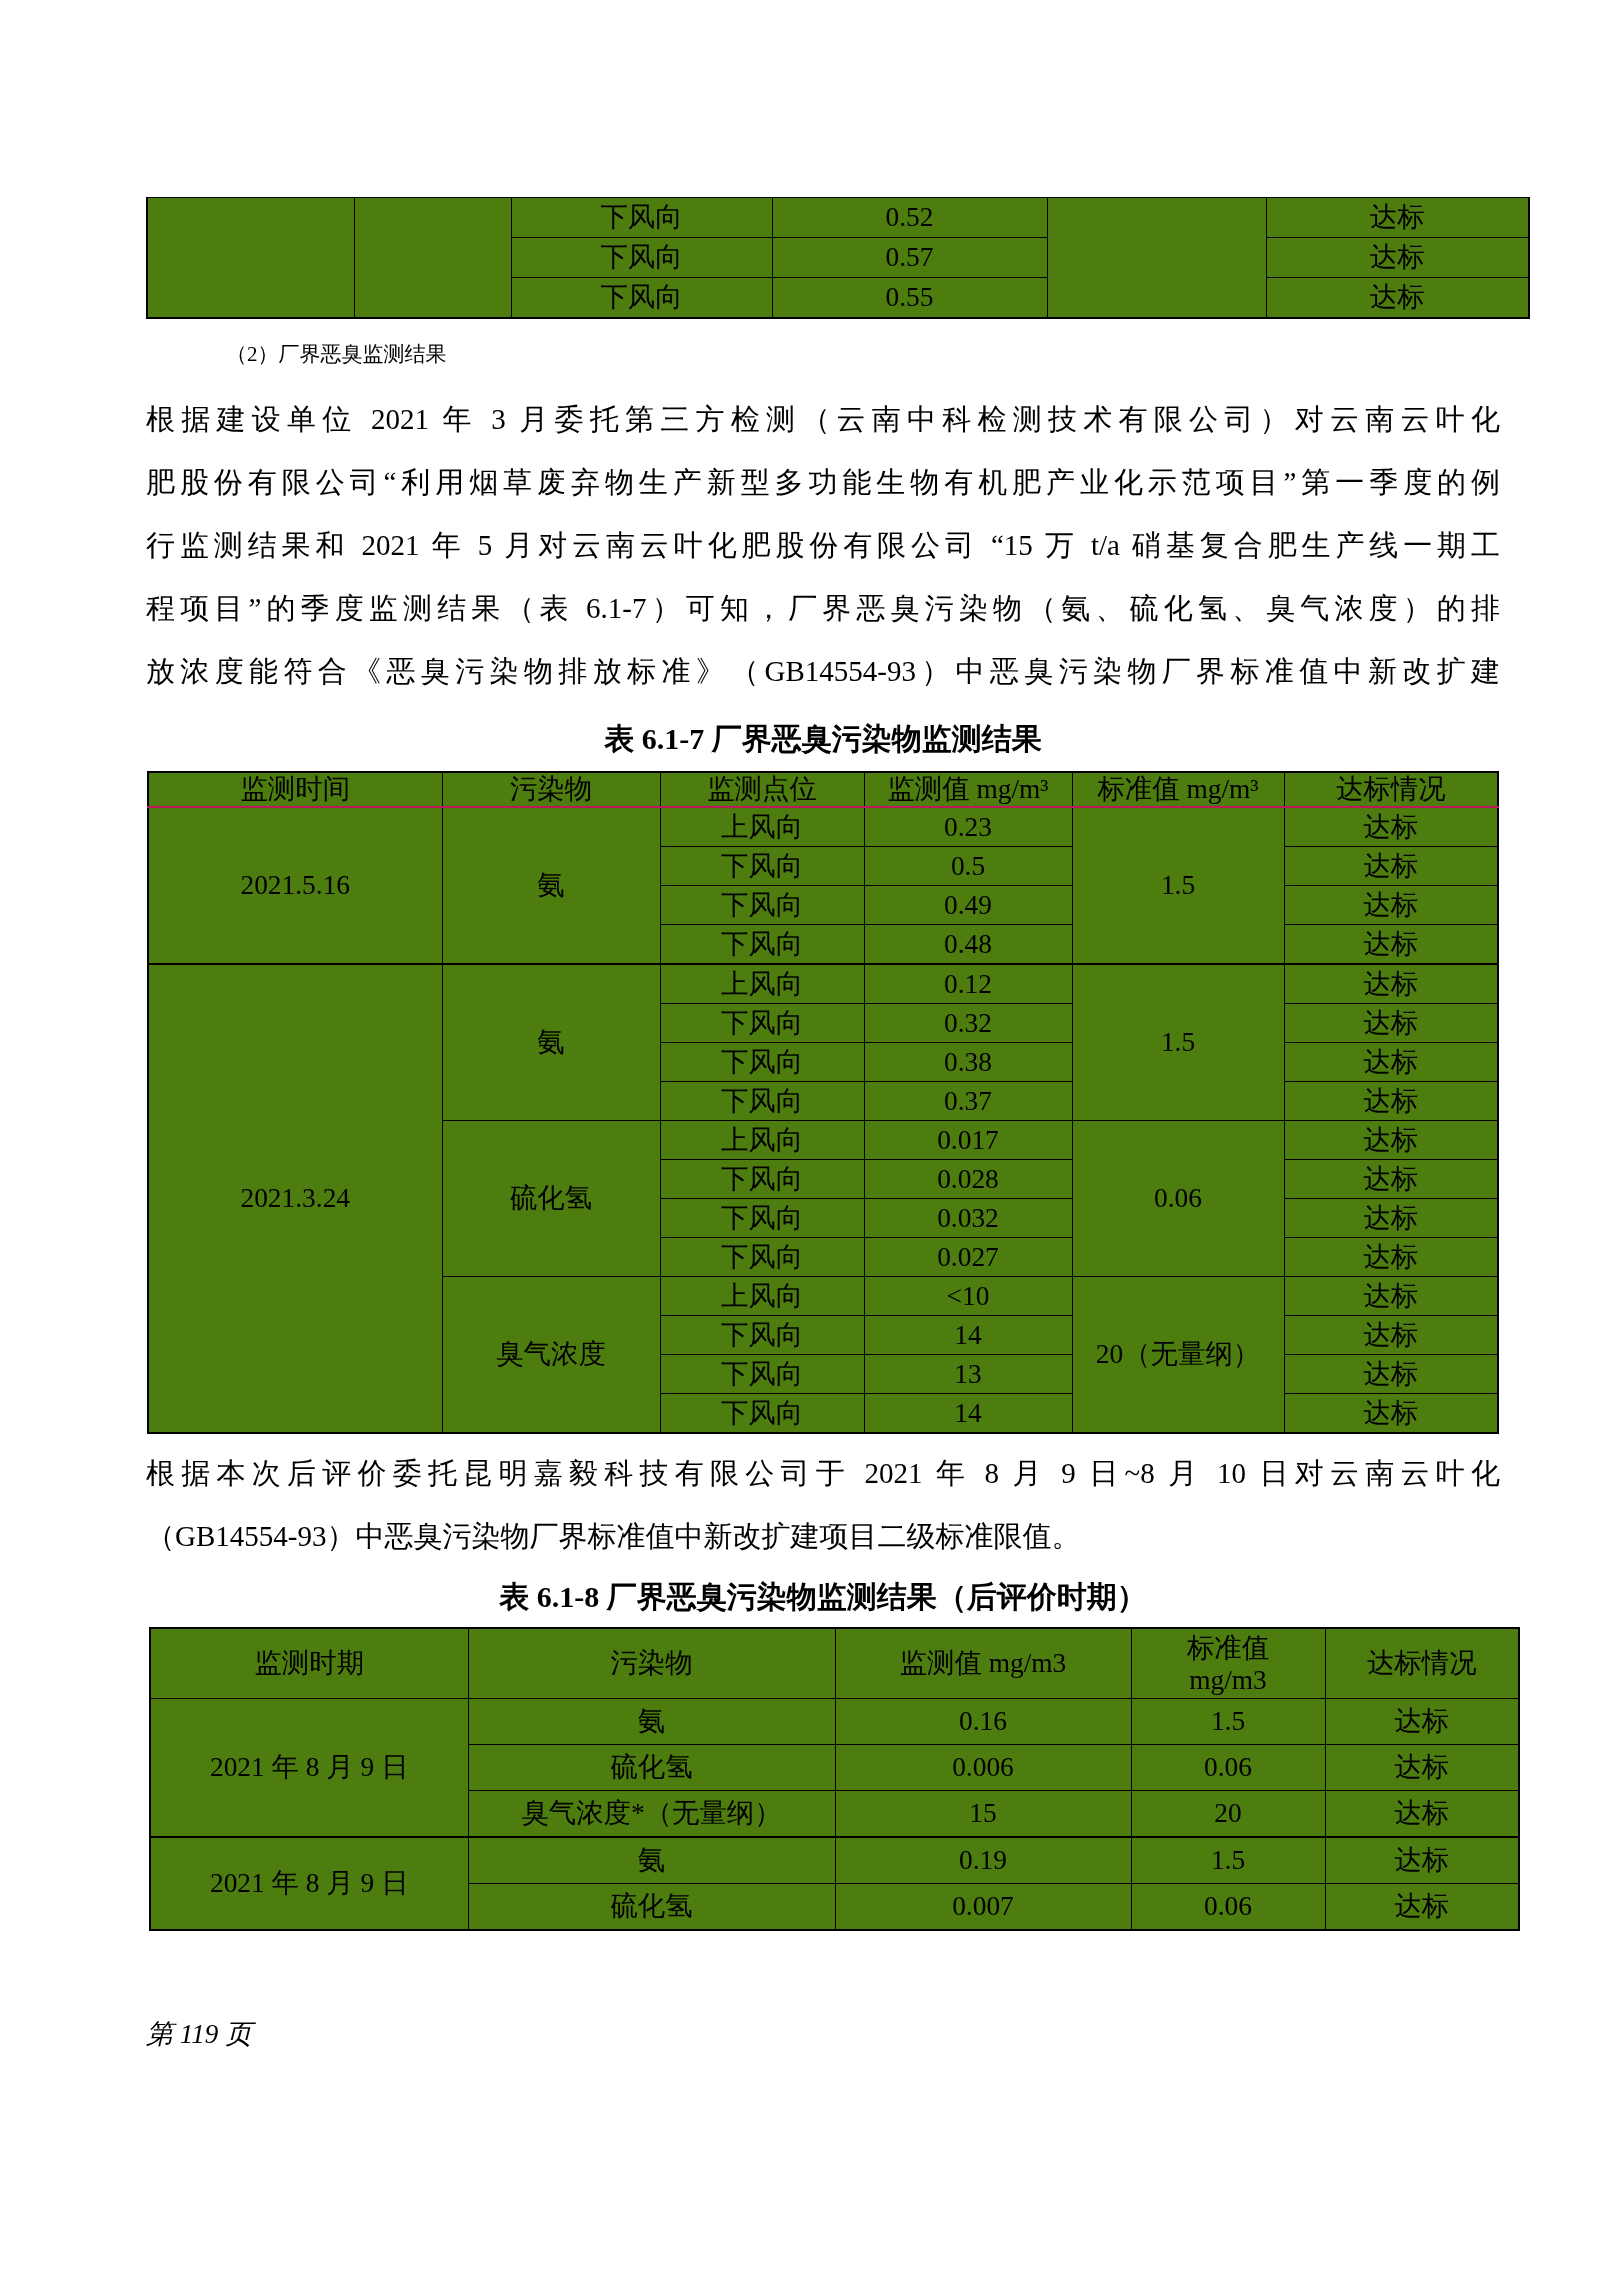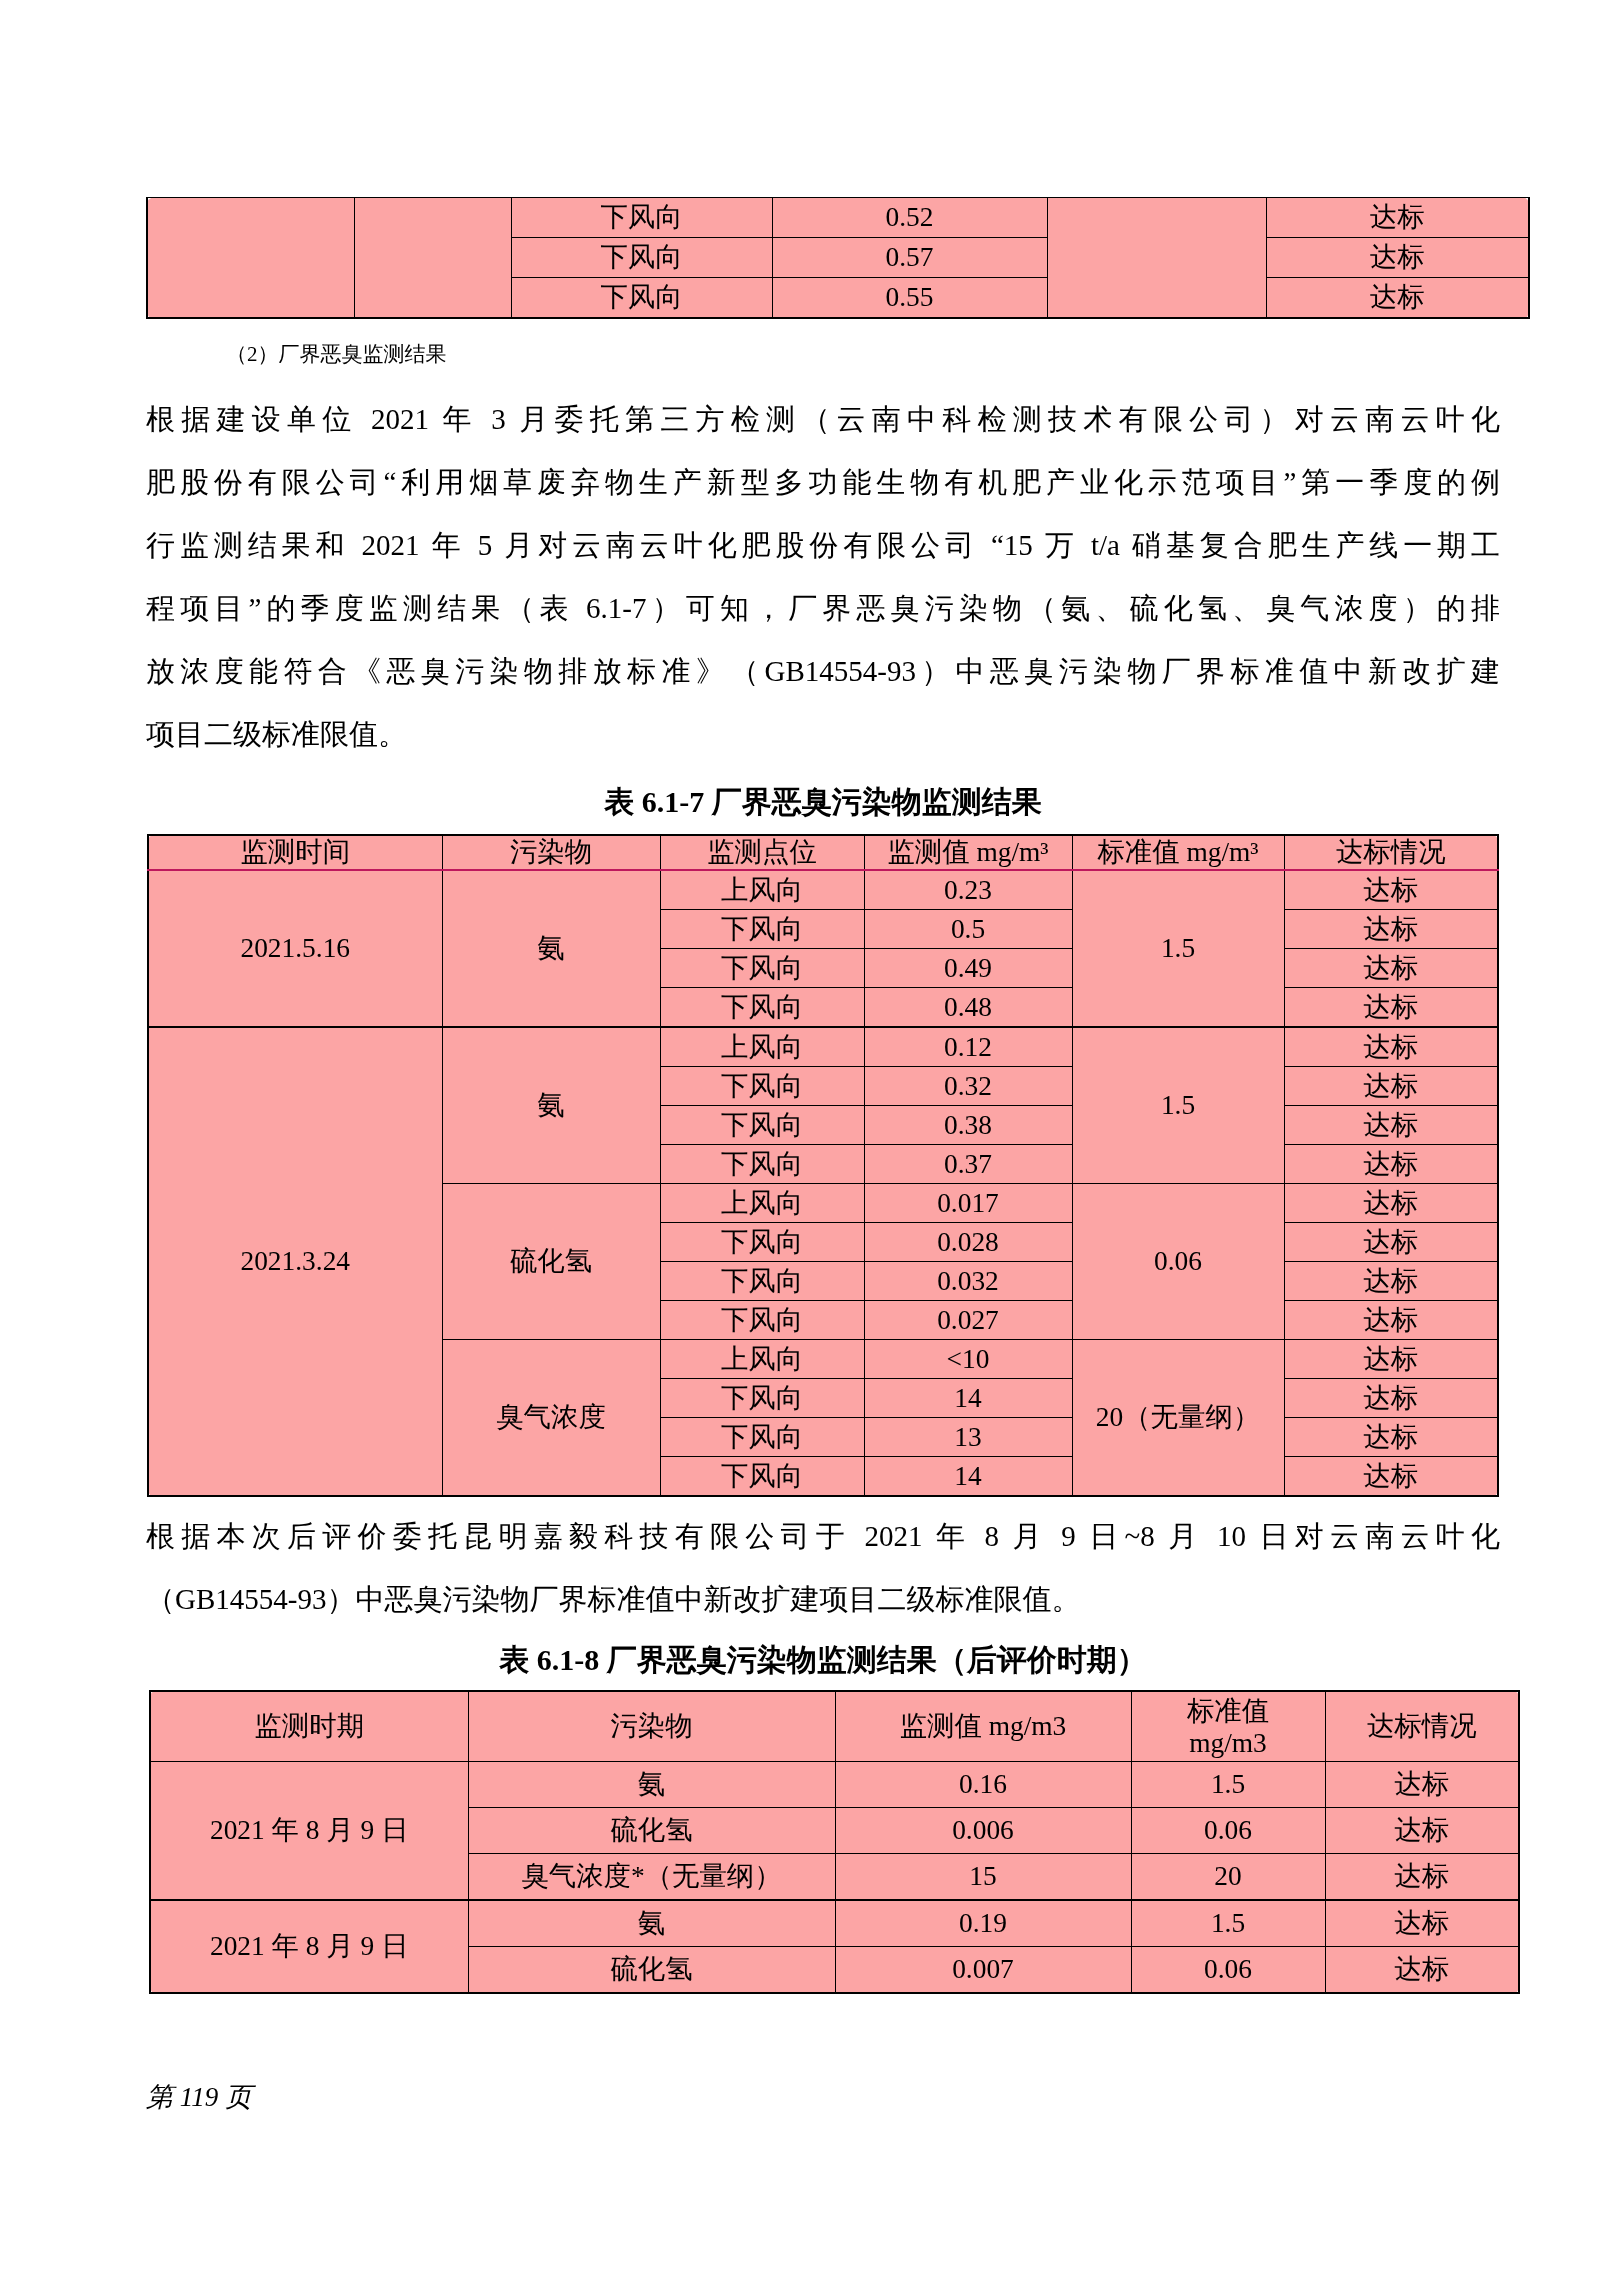--- a/index.html
+++ b/index.html
@@ -5,21 +5,21 @@
   html,body{margin:0;padding:0;background:#ffffff;}
   .page{
     position:relative;
     width:1621px;
     height:2293px;
     background:#ffffff;
     color:#000;
     font-family:"Liberation Serif","DejaVu Serif",serif;
     overflow:hidden;
   }
-  table{border-collapse:collapse;table-layout:fixed;background:#fca5a5;border-radius:9px;}
+  table{border-collapse:collapse;table-layout:fixed;background:#4d7c0f;}
   .tbl{border:2px solid #000;}
   td,th{
     border:1px solid #000;
     font-weight:normal;
     text-align:center;
     vertical-align:middle;
     padding:0;
     font-size:27.4px;
     line-height:1.2;
     overflow:hidden;
@@ -110,21 +110,20 @@
     </table>
 
   <div class="heading">（2）厂界恶臭监测结果</div>
 
   <div class="para">
     <div class="pline just">根据建设单位 2021 年 3 月委托第三方检测（云南中科检测技术有限公司）对云南云叶化</div>
     <div class="pline just">肥股份有限公司“利用烟草废弃物生产新型多功能生物有机肥产业化示范项目”第一季度的例</div>
     <div class="pline just">行监测结果和 2021 年 5 月对云南云叶化肥股份有限公司 “15 万 t/a 硝基复合肥生产线一期工</div>
     <div class="pline just">程项目”的季度监测结果（表 6.1-7）可知，厂界恶臭污染物（氨、硫化氢、臭气浓度）的排</div>
     <div class="pline just">放浓度能符合《恶臭污染物排放标准》（GB14554-93）中恶臭污染物厂界标准值中新改扩建</div>
-    <div class="pline">项目二级标准限值。</div>
   </div>
 
   <div class="tbl-title">表 6.1-7 厂界恶臭污染物监测结果</div>
 
   <table class="tbl t617">
     <colgroup>
       <col style="width:294px">
         <col style="width:218px">
         <col style="width:204px">
       <col style="width:208px">

